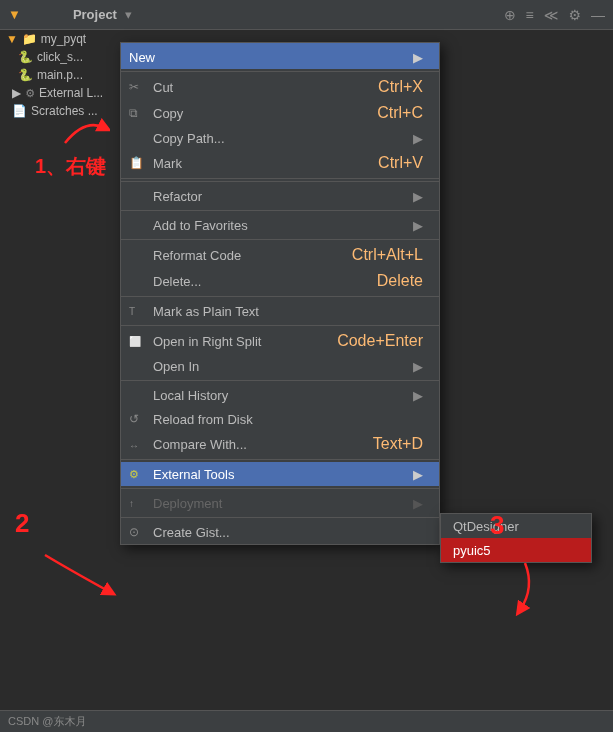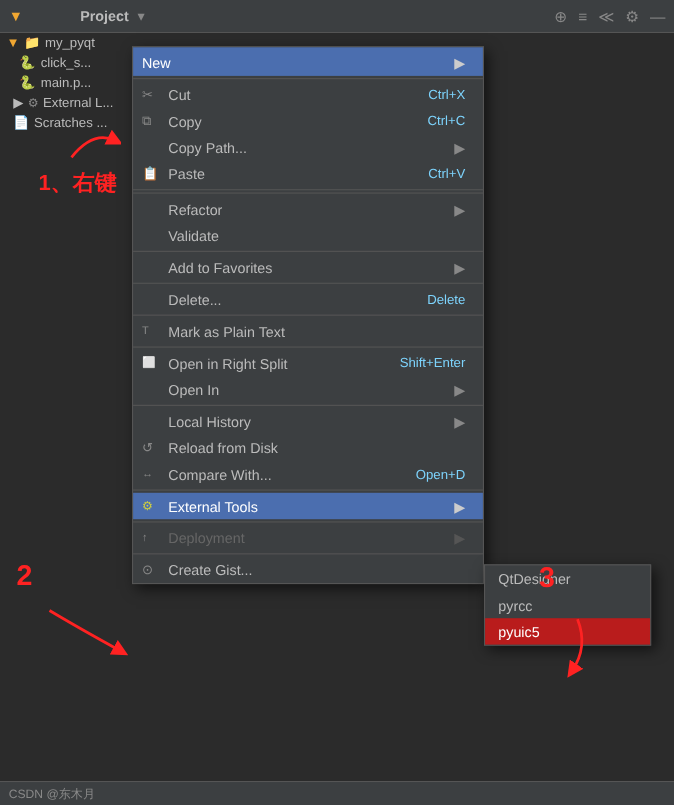--- a/index.html
+++ b/index.html
@@ -75,22 +75,22 @@
       min-height: 24px;
     }
 
     .menu-item.highlighted {
       background: #4b6eaf;
       color: #ffffff;
     }
 
     .menu-item .shortcut {
       margin-left: auto;
-      color: #7dd3fc;
-      font-size: 12px;
+      color: #fdba74;
+      font-size: 16px;
     }
 
     .menu-item .arrow {
       margin-left: auto;
       color: #888888;
     }
 
     .menu-item .icon-prefix {
       position: absolute;
       left: 8px;
@@ -267,68 +267,69 @@
     <span class="shortcut">Ctrl+C</span>
   </div>
 
   <div class="menu-item">
     <span>Copy Path...</span>
     <span class="arrow">▶</span>
   </div>
 
   <div class="menu-item">
     <span class="icon-prefix">📋</span>
-    <span>Paste</span>
+    <span>Mark</span>
     <span class="shortcut">Ctrl+V</span>
   </div>
 
   <div class="menu-separator"></div>
 
 
 
   <div class="menu-separator"></div>
 
   <div class="menu-item">
     <span>Refactor</span>
     <span class="arrow">▶</span>
   </div>
 
-  <div class="menu-item">
-    <span>Validate</span>
-  </div>
 
   <div class="menu-separator"></div>
 
   <div class="menu-item">
     <span>Add to Favorites</span>
     <span class="arrow">▶</span>
   </div>
 
   <div class="menu-separator"></div>
 
+  <div class="menu-item">
+    <span>Reformat Code</span>
+    <span class="shortcut">Ctrl+Alt+L</span>
+  </div>
 
 
   <div class="menu-item">
     <span>Delete...</span>
     <span class="shortcut">Delete</span>
   </div>
 
   <div class="menu-separator"></div>
 
   <div class="menu-item">
     <span class="icon-prefix" style="font-size:10px;">T</span>
     <span>Mark as Plain Text</span>
   </div>
 
   <div class="menu-separator"></div>
 
   <div class="menu-item">
     <span class="icon-prefix" style="font-size:10px;">⬜</span>
     <span>Open in Right Split</span>
-    <span class="shortcut">Shift+Enter</span>
+    <span class="shortcut">Code+Enter</span>
   </div>
 
   <div class="menu-item">
     <span>Open In</span>
     <span class="arrow">▶</span>
   </div>
 
   <div class="menu-separator"></div>
 
   <div class="menu-item">
@@ -337,21 +338,21 @@
   </div>
 
   <div class="menu-item">
     <span class="icon-prefix">↺</span>
     <span>Reload from Disk</span>
   </div>
 
   <div class="menu-item">
     <span class="icon-prefix" style="font-size:10px;">↔</span>
     <span>Compare With...</span>
-    <span class="shortcut">Open+D</span>
+    <span class="shortcut">Text+D</span>
   </div>
 
   <div class="menu-separator"></div>
 
   <div class="menu-item highlighted">
     <span class="icon-prefix" style="color:#cccc44;font-size:11px;">⚙</span>
     <span>External Tools</span>
     <span class="arrow" style="color:#cccccc;">▶</span>
   </div>
 
@@ -369,23 +370,20 @@
   <div class="menu-item">
     <span class="icon-prefix" style="font-size:12px;">⊙</span>
     <span>Create Gist...</span>
   </div>
 
 </div>
 
 <div class="submenu">
   <div class="submenu-item">
     <span>QtDesigner</span>
-  </div>
-  <div class="submenu-item">
-    <span>pyrcc</span>
   </div>
   <div class="submenu-item selected">
     <span>pyuic5</span>
   </div>
 </div>
 
 <div style="position:absolute;top:508px;left:15px;z-index:20;color:#ff2222;font-size:26px;font-weight:bold;">2</div>
 
 <div style="position:absolute;top:550px;left:40px;z-index:20;">
   <svg width="80" height="50" viewBox="0 0 80 50">

